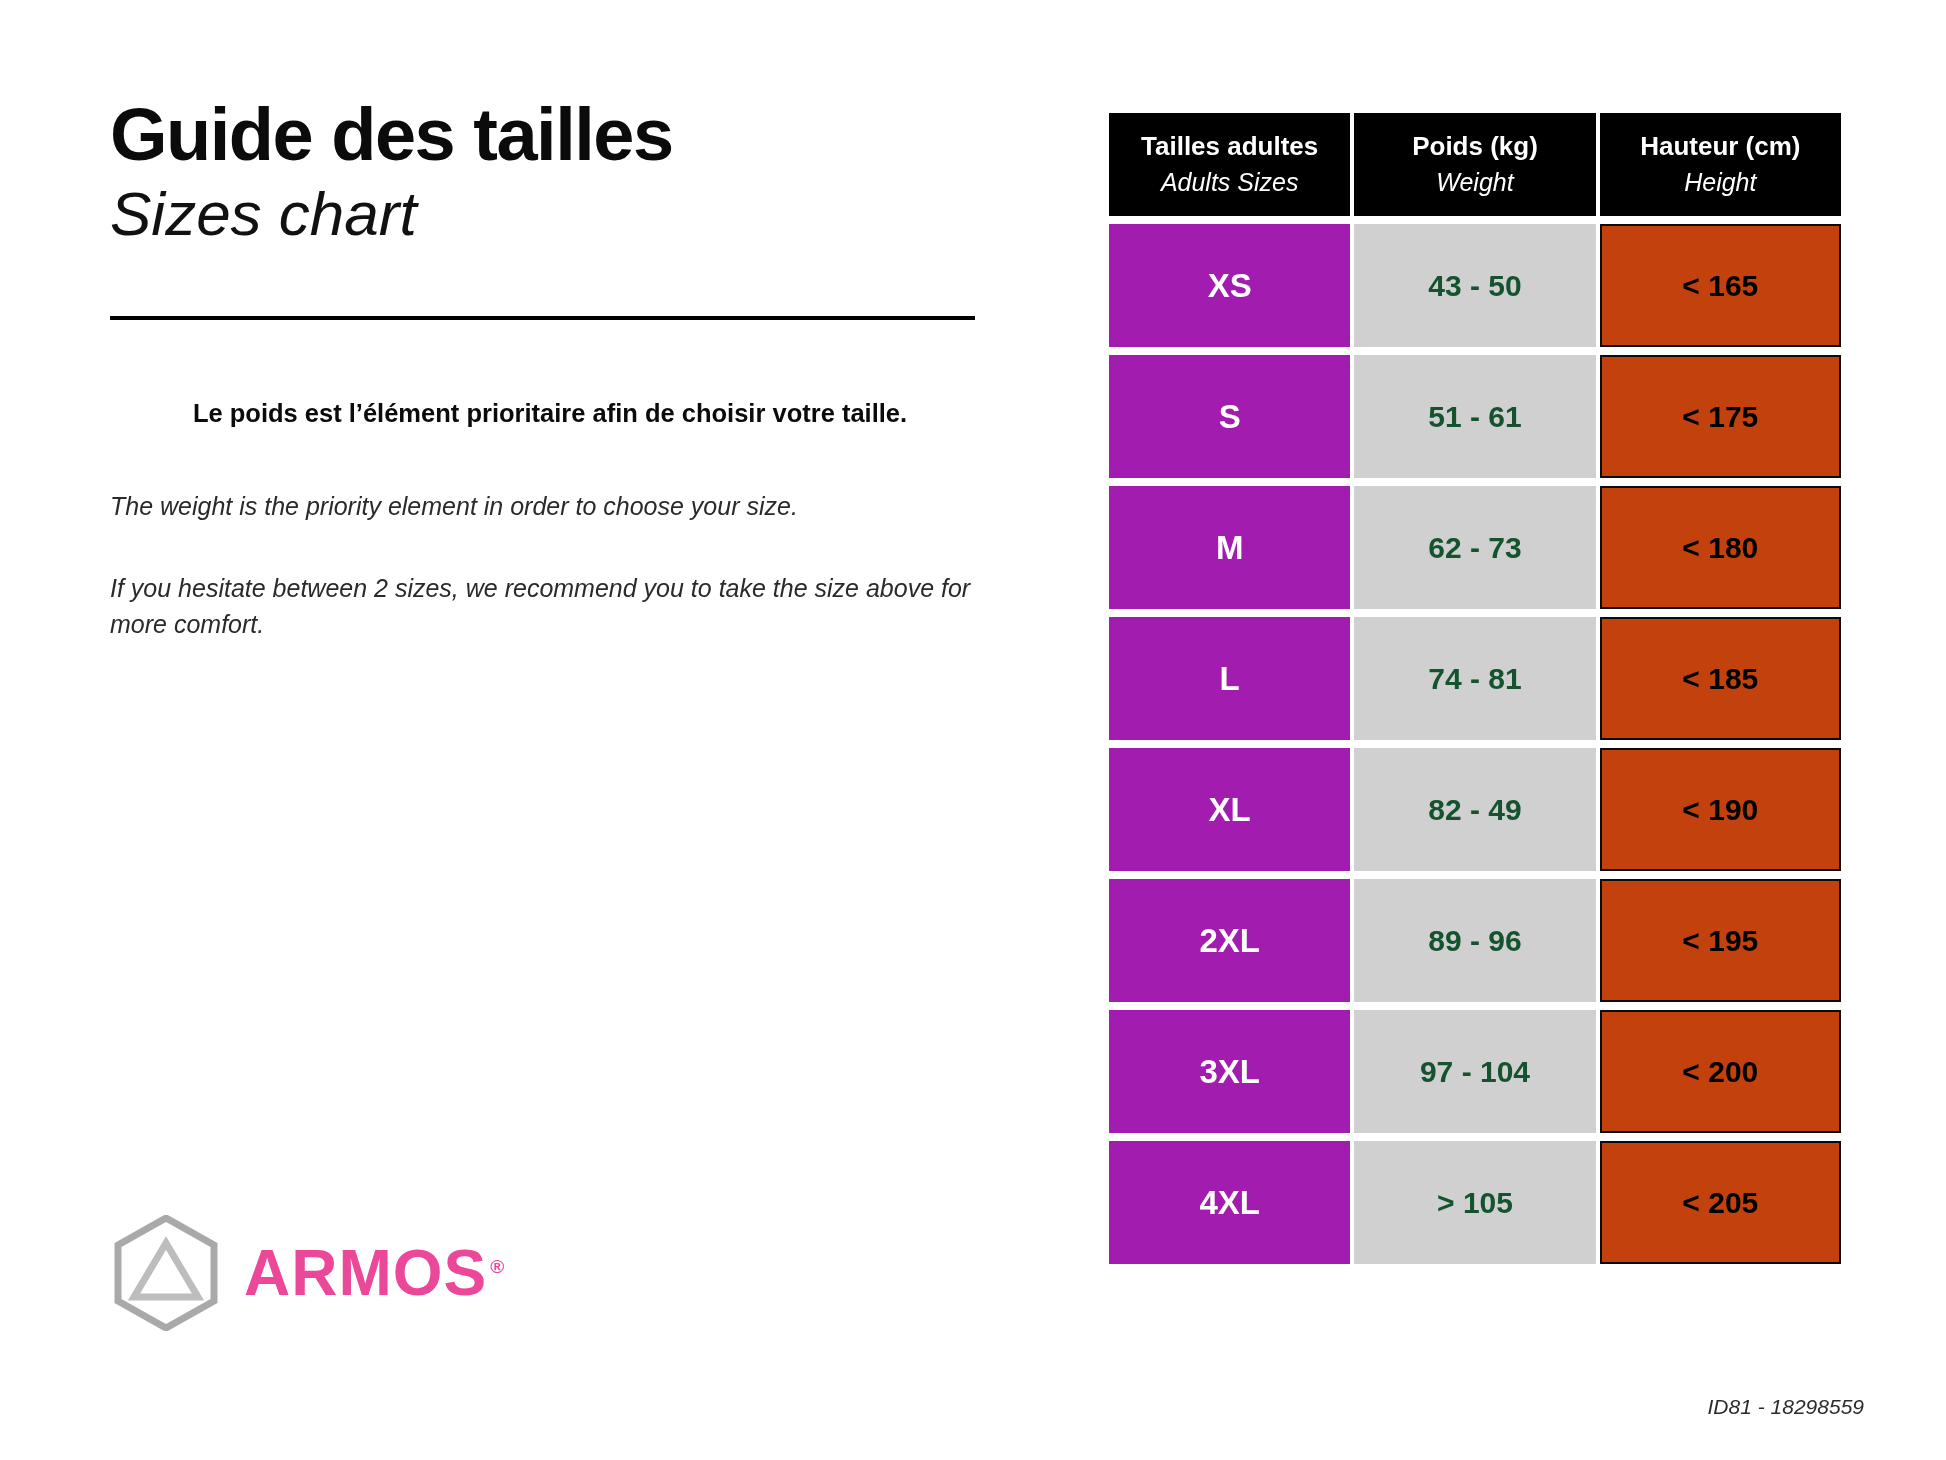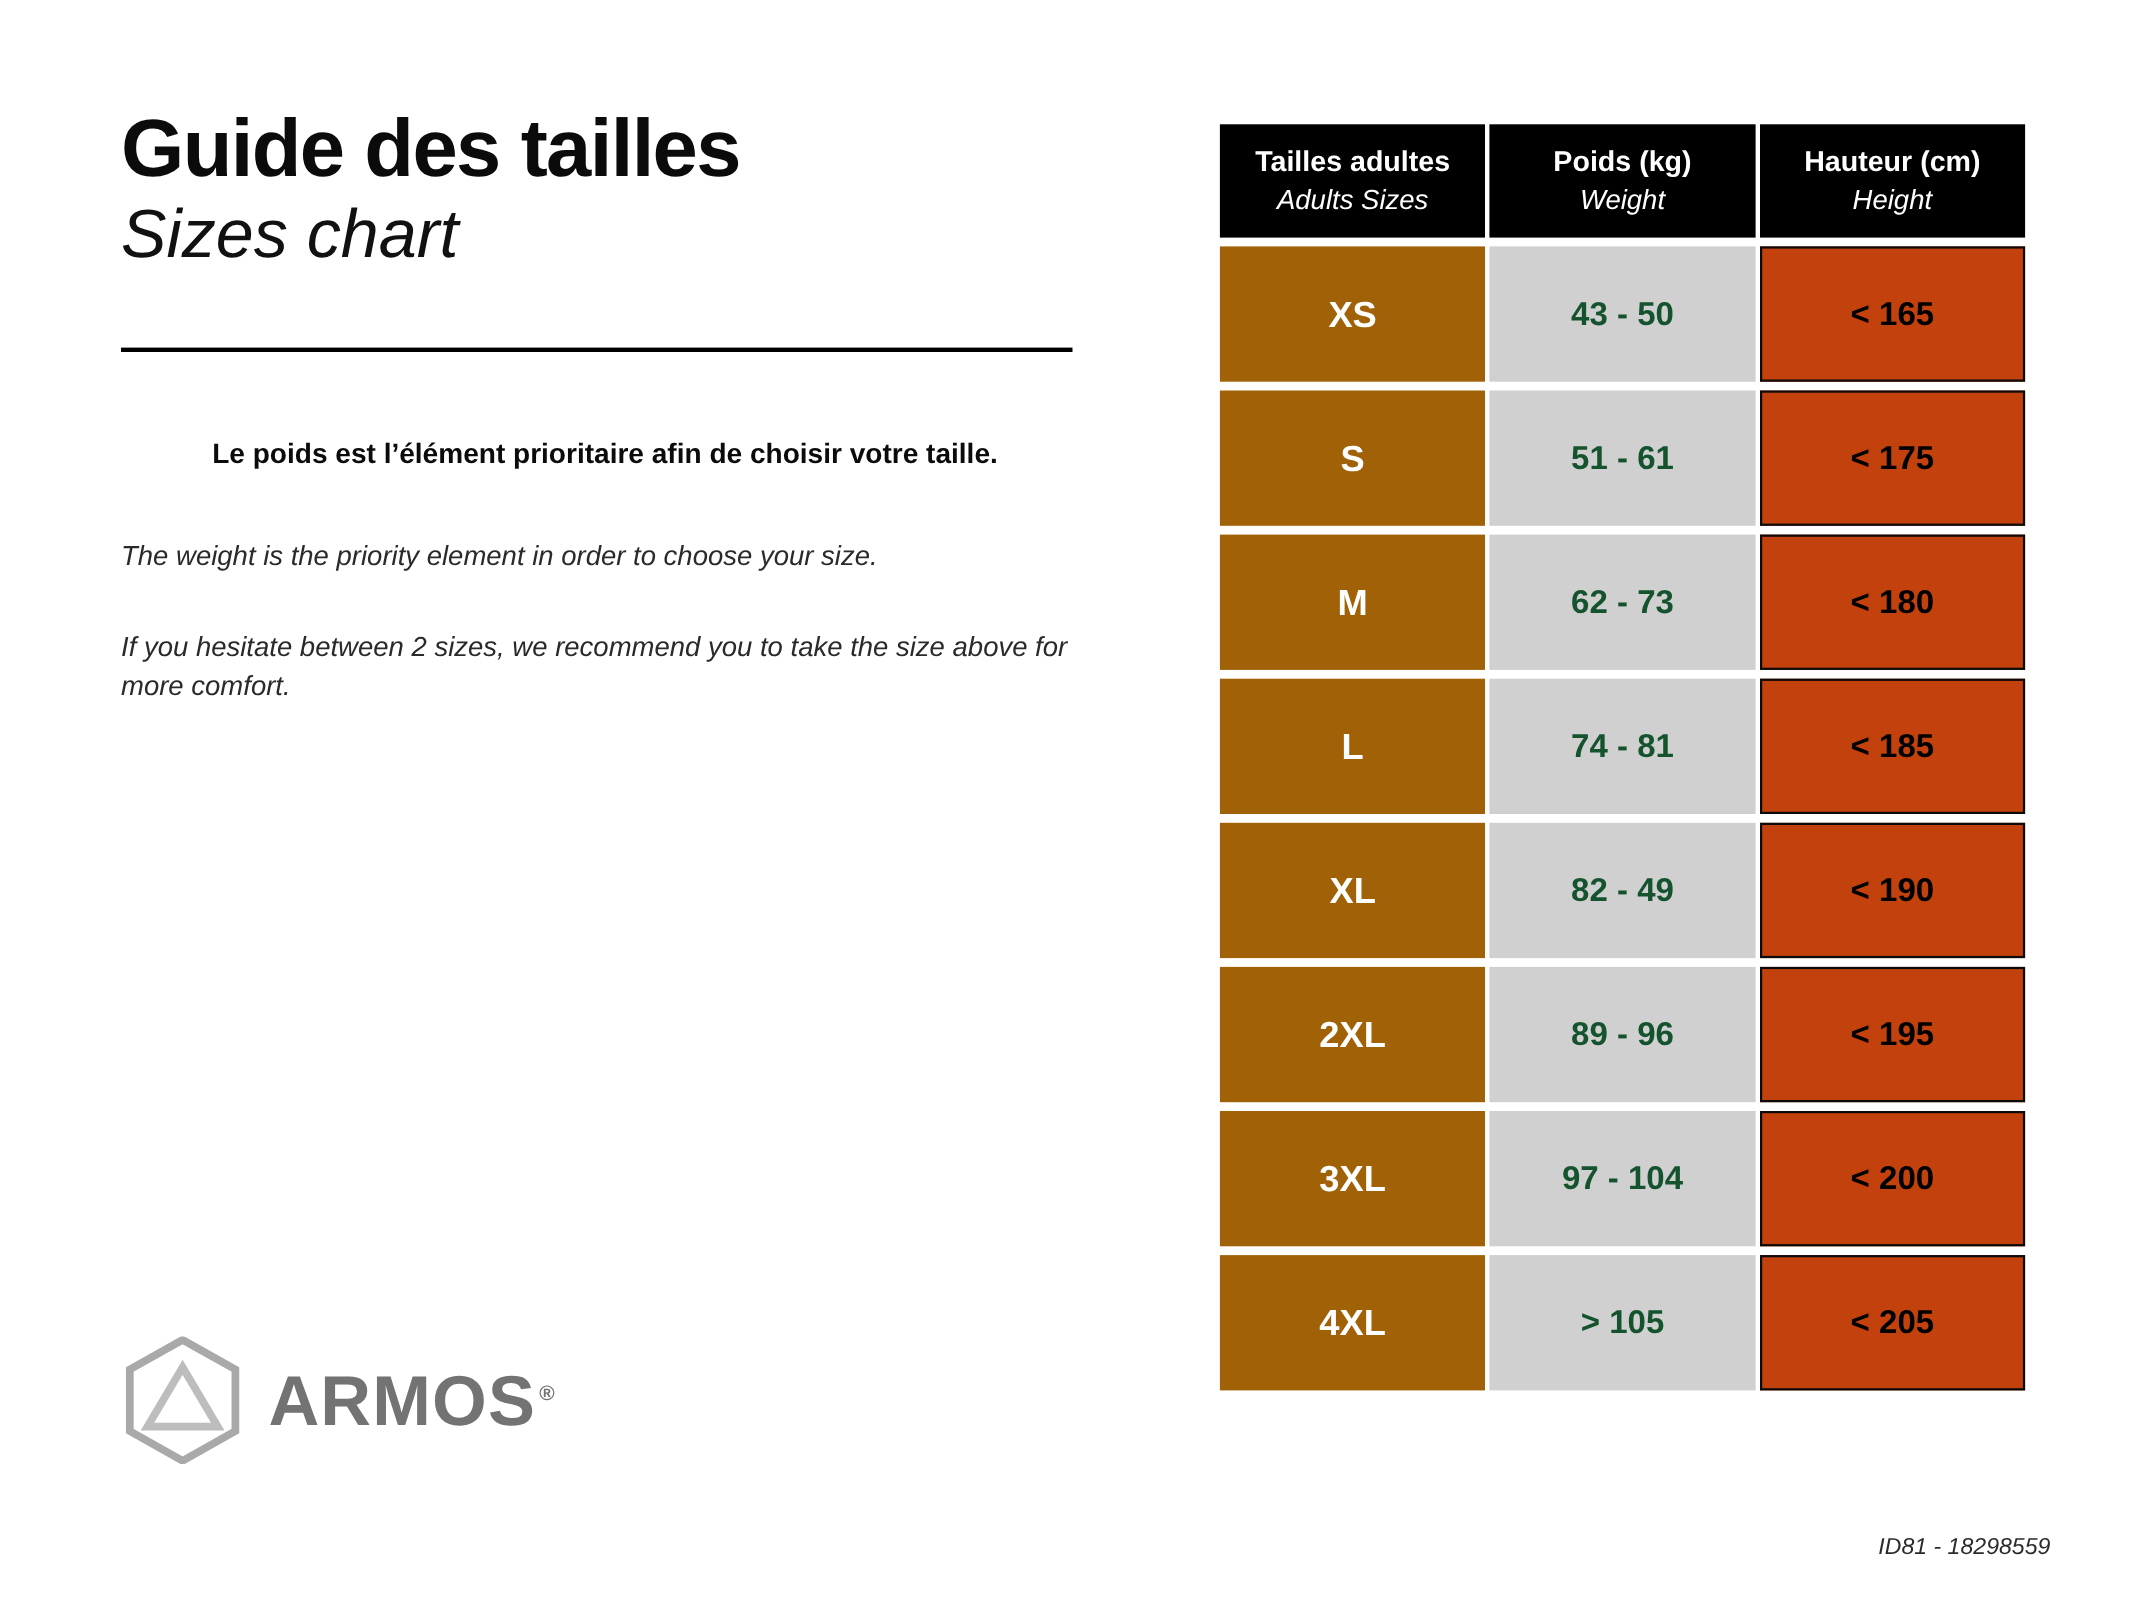--- a/index.html
+++ b/index.html
@@ -80,21 +80,21 @@
     top: 1215px;
     display: flex;
     align-items: center;
     gap: 24px;
   }
   .logo-mark { width: 108px; height: 116px; display: block; }
   .logo-text {
     font-size: 64px;
     font-weight: bold;
     letter-spacing: 1px;
-    color: #737373;
+    color: #ec4899;
     position: relative;
     line-height: 1;
   }
   .logo-reg {
     font-size: 19px;
     vertical-align: super;
     font-weight: bold;
     margin-left: 3px;
   }
 
@@ -127,21 +127,21 @@
   }
   .hdr-en {
     display: block;
     font-size: 25px;
     font-style: italic;
     font-weight: 400;
     line-height: 1.3;
     margin-top: 4px;
   }
   .size-cell {
-    background: #a16207;
+    background: #a21caf;
     color: #ffffff;
     text-align: center;
     vertical-align: middle;
     height: 123px;
     font-size: 33px;
     font-weight: bold;
   }
   .weight-cell {
     background: #d0d0d0;
     color: #14532d;

